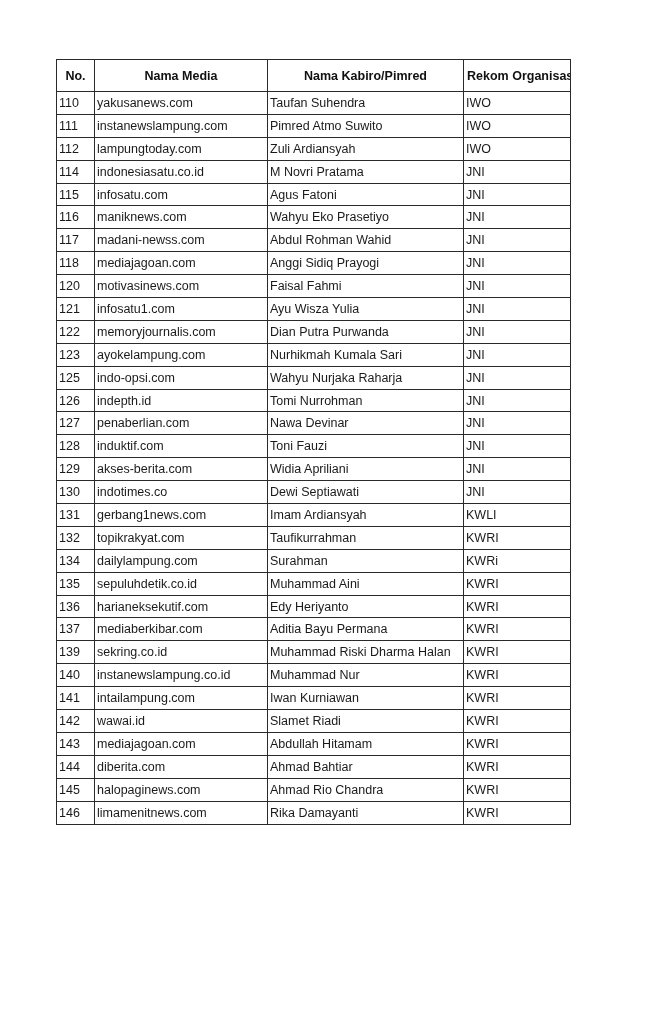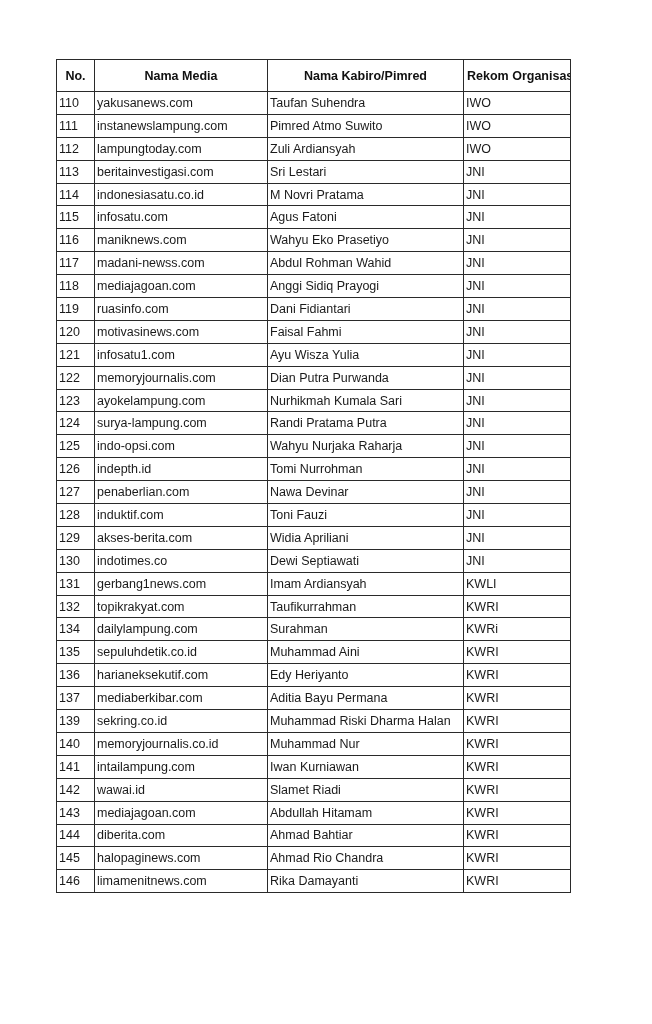--- a/index.html
+++ b/index.html
@@ -92,26 +92,20 @@
         <td class="name">Pimred Atmo Suwito</td>
         <td class="org">IWO</td>
       </tr>
       <tr>
         <td class="no">112</td>
         <td class="media">lampungtoday.com</td>
         <td class="name">Zuli Ardiansyah</td>
         <td class="org">IWO</td>
       </tr>
       <tr>
-        <td class="no">113</td>
-        <td class="media">beritainvestigasi.com</td>
-        <td class="name">Sri Lestari</td>
-        <td class="org">JNI</td>
-      </tr>
-      <tr>
         <td class="no">114</td>
         <td class="media">indonesiasatu.co.id</td>
         <td class="name">M Novri Pratama</td>
         <td class="org">JNI</td>
       </tr>
       <tr>
         <td class="no">115</td>
         <td class="media">infosatu.com</td>
         <td class="name">Agus Fatoni</td>
         <td class="org">JNI</td>
@@ -128,26 +122,20 @@
         <td class="name">Abdul Rohman Wahid</td>
         <td class="org">JNI</td>
       </tr>
       <tr>
         <td class="no">118</td>
         <td class="media">mediajagoan.com</td>
         <td class="name">Anggi Sidiq Prayogi</td>
         <td class="org">JNI</td>
       </tr>
       <tr>
-        <td class="no">119</td>
-        <td class="media">ruasinfo.com</td>
-        <td class="name">Dani Fidiantari</td>
-        <td class="org">JNI</td>
-      </tr>
-      <tr>
         <td class="no">120</td>
         <td class="media">motivasinews.com</td>
         <td class="name">Faisal Fahmi</td>
         <td class="org">JNI</td>
       </tr>
       <tr>
         <td class="no">121</td>
         <td class="media">infosatu1.com</td>
         <td class="name">Ayu Wisza Yulia</td>
         <td class="org">JNI</td>
@@ -155,26 +143,20 @@
       <tr>
         <td class="no">122</td>
         <td class="media">memoryjournalis.com</td>
         <td class="name">Dian Putra Purwanda</td>
         <td class="org">JNI</td>
       </tr>
       <tr>
         <td class="no">123</td>
         <td class="media">ayokelampung.com</td>
         <td class="name">Nurhikmah Kumala Sari</td>
-        <td class="org">JNI</td>
-      </tr>
-      <tr>
-        <td class="no">124</td>
-        <td class="media">surya-lampung.com</td>
-        <td class="name">Randi Pratama Putra</td>
         <td class="org">JNI</td>
       </tr>
       <tr>
         <td class="no">125</td>
         <td class="media">indo-opsi.com</td>
         <td class="name">Wahyu Nurjaka Raharja</td>
         <td class="org">JNI</td>
       </tr>
       <tr>
         <td class="no">126</td>
@@ -243,21 +225,21 @@
         <td class="org">KWRI</td>
       </tr>
       <tr>
         <td class="no">139</td>
         <td class="media">sekring.co.id</td>
         <td class="name">Muhammad Riski Dharma Halan</td>
         <td class="org">KWRI</td>
       </tr>
       <tr>
         <td class="no">140</td>
-        <td class="media">memoryjournalis.co.id</td>
+        <td class="media">instanewslampung.co.id</td>
         <td class="name">Muhammad Nur</td>
         <td class="org">KWRI</td>
       </tr>
       <tr>
         <td class="no">141</td>
         <td class="media">intailampung.com</td>
         <td class="name">Iwan Kurniawan</td>
         <td class="org">KWRI</td>
       </tr>
       <tr>

